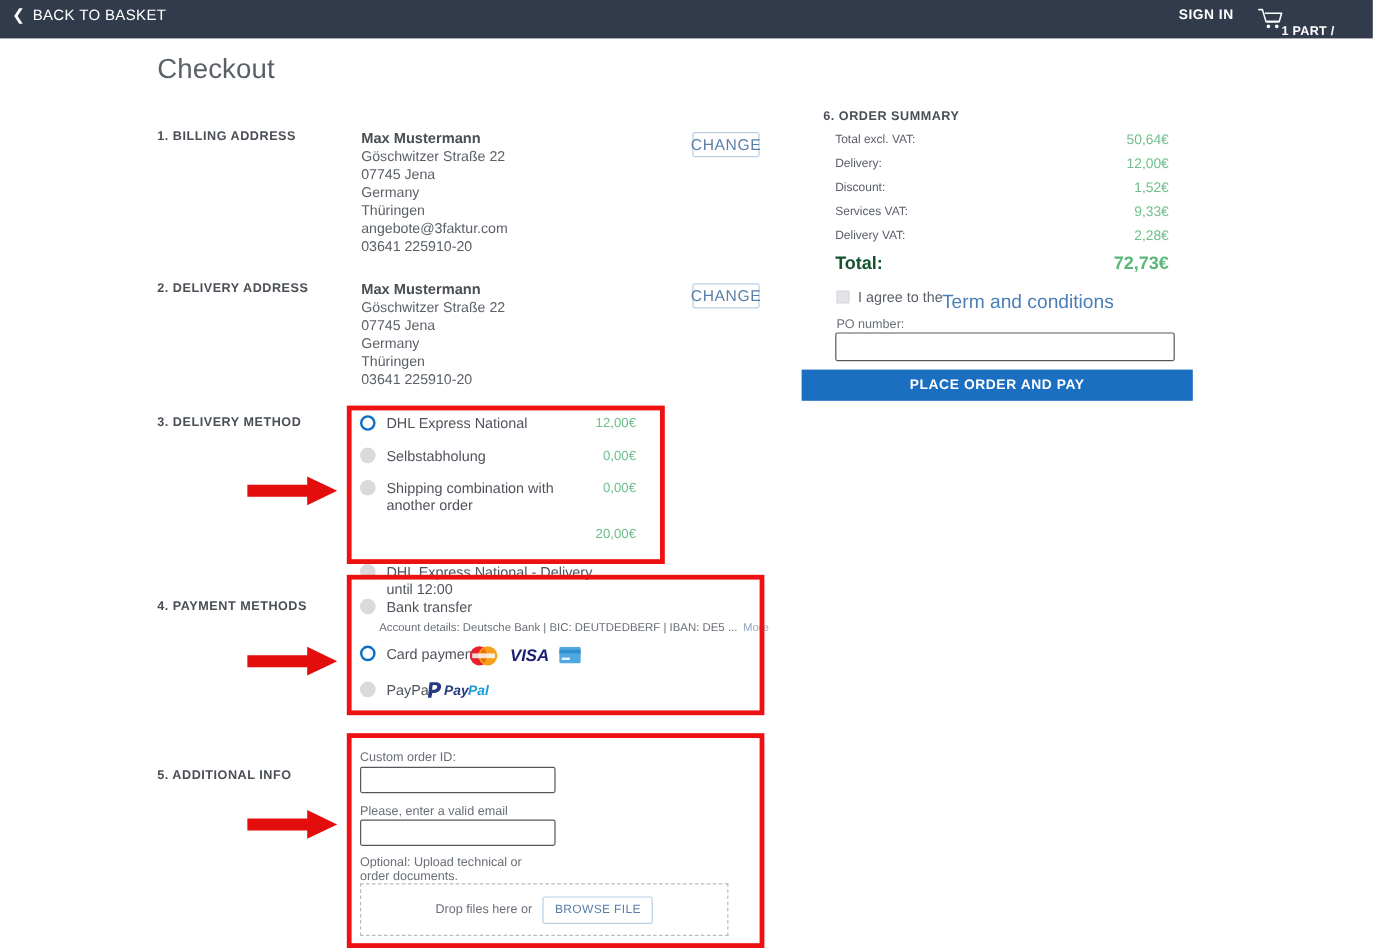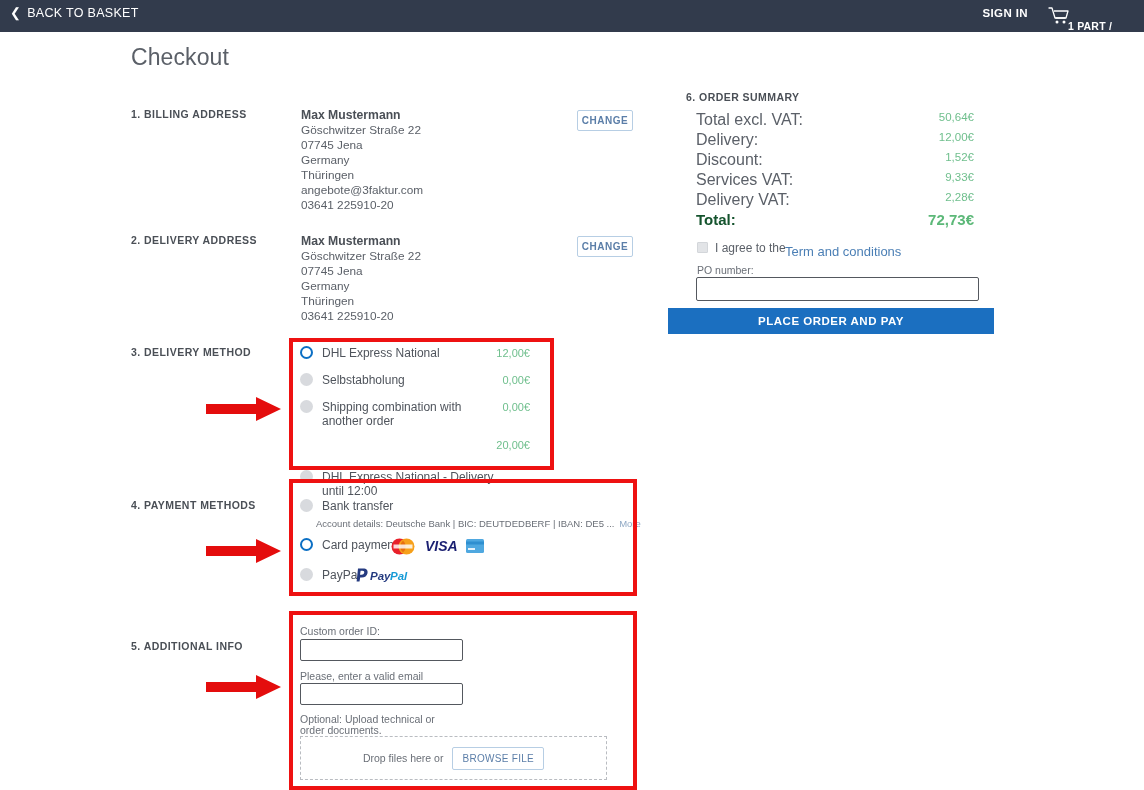--- a/index.html
+++ b/index.html
@@ -61,21 +61,21 @@
     position: absolute;
     font-size: 11.8px; line-height: 15px; color: #5b6068;
   }
   .addr .name { font-weight: 700; color: #4a4f56; font-size: 12.2px; }
 
   .btn-change {
     position: absolute;
     width: 56px; height: 21px;
     border: 1px solid #b7cee4; border-radius: 2px;
     background: #ffffff; color: #5b7ea8;
-    font-size: 10px; font-weight: 700; letter-spacing: .5px;
+    font-size: 13px; font-weight: 400; letter-spacing: .5px;
     font-family: "Liberation Sans", sans-serif;
     cursor: pointer;
     display: flex; align-items: center; justify-content: center;
   }
 
   
   .radio {
     width: 13px; height: 13px; border-radius: 50%;
     background: #d8dade; display: inline-block; flex: 0 0 auto;
   }
@@ -120,36 +120,36 @@
   }
   .drop-text { font-size: 10.5px; color: #6a6f77; }
   .btn-browse {
     border: 1px solid #b7cee4; border-radius: 2px; background: #fff;
     color: #5b7ea8; font-size: 10px; letter-spacing: .3px;
     font-family: "Liberation Sans", sans-serif;
     padding: 5px 9px; cursor: pointer;
   }
 
   
-  .sum-row { position: absolute; font-size: 16px; color: #5b6068; }
+  .sum-row { position: absolute; font-size: 10px; color: #5b6068; }
   .sum-val { position: absolute; font-size: 11.5px; color: #6fbf8d; text-align: right; width: 90px; }
   .sum-total-lbl {
     position: absolute; font-size: 15px; font-weight: 700; color: #14532d;
   }
   .sum-total-val {
     position: absolute; font-size: 15px; font-weight: 700; color: #5cb878;
     text-align: right; width: 90px;
   }
   .agree-box {
     position: absolute; width: 11px; height: 11px;
     background: #e2e4e7; border: 1px solid #d3d6da; border-radius: 1px;
   }
   .agree-text { position: absolute; font-size: 12px; color: #5b6068; }
   .terms-link {
-    position: absolute; font-size: 13px; color: #4b7fb5; text-decoration: none;
+    position: absolute; font-size: 16px; color: #4b7fb5; text-decoration: none;
   }
   .btn-place {
     position: absolute;
     background: #1b6fc0; color: #ffffff; border: none;
     font-family: "Liberation Sans", sans-serif;
     font-size: 11.5px; font-weight: 700; letter-spacing: .5px;
     cursor: pointer;
   }
 
   

